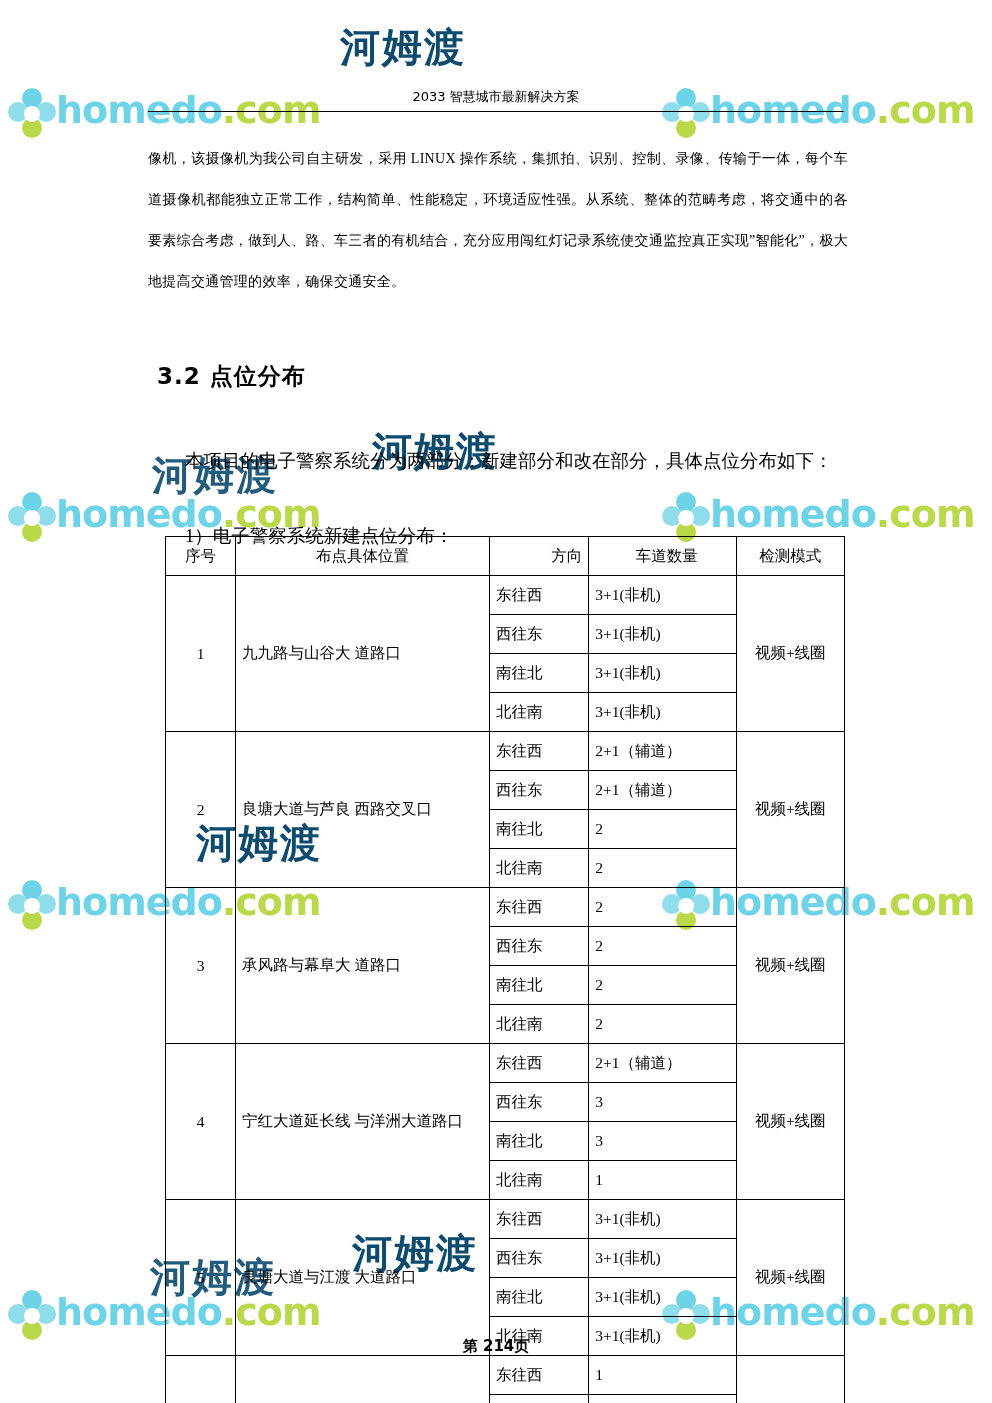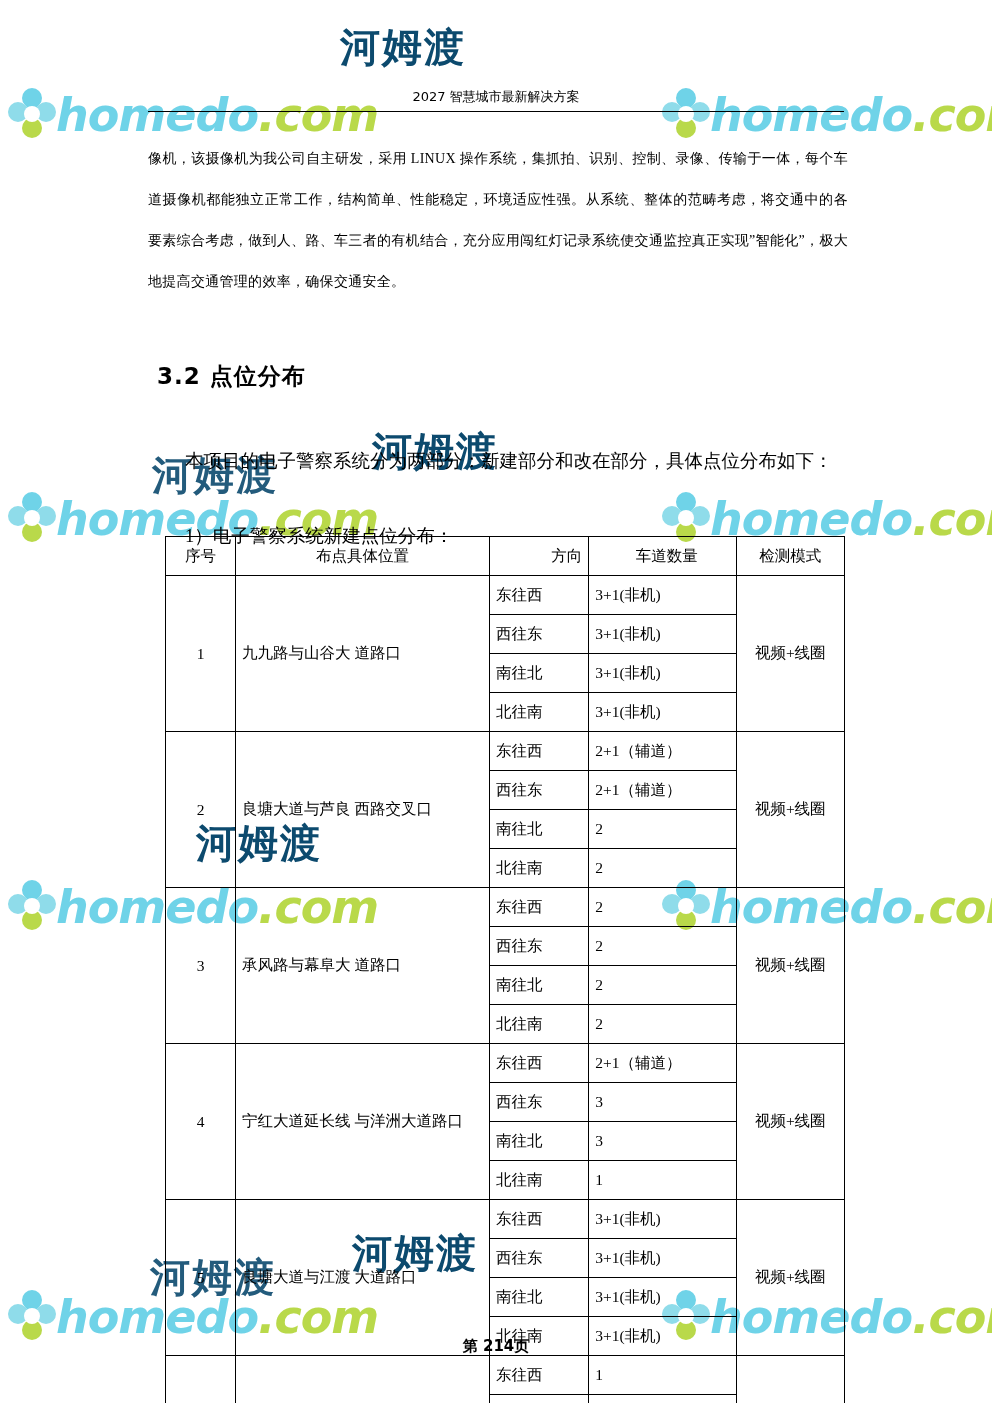--- a/index.html
+++ b/index.html
@@ -26,23 +26,22 @@
     z-index: 5;
   }
   .wm {
     position: absolute;
     white-space: nowrap;
     font-family: "DejaVu Sans", sans-serif;
     font-weight: bold;
     user-select: none;
   }
   .wm-logo {
-    font-size: 46px;
+    font-size: 38px;
     letter-spacing: -1px;
-    font-style: italic;
   }
   .wm-logo .t1 { color: #6fd3e8; }
   .wm-logo .t2 { color: #b9d94a; }
   .wm-cn {
     font-size: 40px;
     color: #0c4a6e;
     letter-spacing: 2px;
   }
   .flower {
     position: absolute;
@@ -258,21 +257,21 @@
   <div class="wm wm-logo" style="top:1290px; left:710px;">
     <span class="t1">homedo</span><span class="t2">.com</span>
   </div>
 
   <div class="wm wm-cn" style="top:1226px; left:352px;">河姆渡</div>
   <div class="wm wm-cn" style="top:1250px; left:150px; opacity:.9;">河姆渡</div>
 </div>
 
 <div class="page">
 
-  <div class="header">2027 智慧城市最新解决方案</div>
+  <div class="header">2033 智慧城市最新解决方案</div>
 
   <div class="body-text">
     <p>像机，该摄像机为我公司自主研发，采用 LINUX 操作系统，集抓拍、识别、控制、录像、传输于一体，每个车道摄像机都能独立正常工作，结构简单、性能稳定，环境适应性强。从系统、整体的范畴考虑，将交通中的各要素综合考虑，做到人、路、车三者的有机结合，充分应用闯红灯记录系统使交通监控真正实现”智能化”，极大地提高交通管理的效率，确保交通安全。</p>
   </div>
 
   <h2 class="sec">3.2 点位分布</h2>
 
   <div class="para2">
     <p class="indent">本项目的电子警察系统分为两部分：新建部分和改在部分，具体点位分布如下：</p>
   </div>

